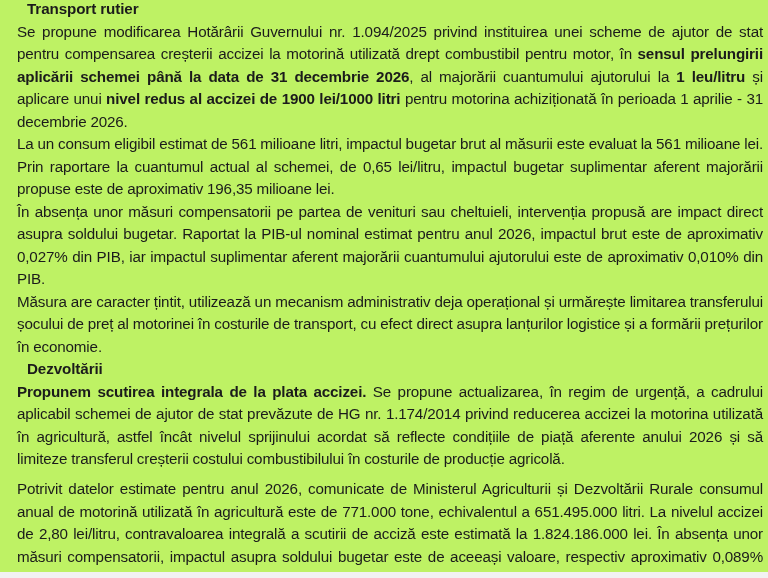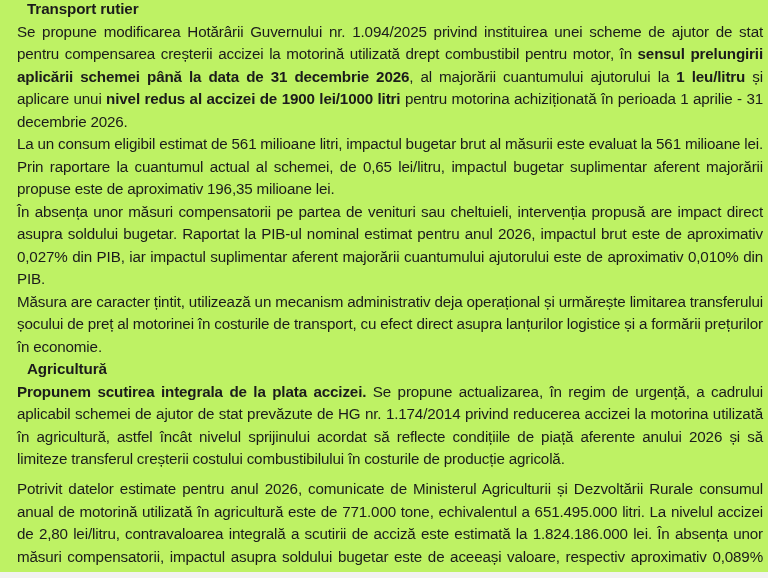--- a/index.html
+++ b/index.html
@@ -72,21 +72,21 @@
     <h2 class="heading">Transport rutier</h2>
 
     <p class="para"><span>Se propune modificarea Hotărârii Guvernului nr. 1.094/2025 privind instituirea unei scheme de ajutor de stat pentru compensarea creșterii accizei la motorină utilizată drept combustibil pentru motor, în </span><b>sensul prelungirii aplicării schemei până la data de 31 decembrie 2026</b><span>, al majorării cuantumului ajutorului la </span><b>1 leu/litru</b><span> și aplicare unui </span><b>nivel redus al accizei de 1900 lei/1000 litri</b><span> pentru motorina achiziționată în perioada 1 aprilie - 31 decembrie 2026.</span></p>
 
     <p class="para"><span>La un consum eligibil estimat de 561 milioane litri, impactul bugetar brut al măsurii este evaluat la 561 milioane lei. Prin raportare la cuantumul actual al schemei, de 0,65 lei/litru, impactul bugetar suplimentar aferent majorării propuse este de aproximativ 196,35 milioane lei.</span></p>
 
     <p class="para"><span>În absența unor măsuri compensatorii pe partea de venituri sau cheltuieli, intervenția propusă are impact direct asupra soldului bugetar. Raportat la PIB-ul nominal estimat pentru anul 2026, impactul brut este de aproximativ 0,027% din PIB, iar impactul suplimentar aferent majorării cuantumului ajutorului este de aproximativ 0,010% din PIB.</span></p>
 
     <p class="para"><span>Măsura are caracter țintit, utilizează un mecanism administrativ deja operațional și urmărește limitarea transferului șocului de preț al motorinei în costurile de transport, cu efect direct asupra lanțurilor logistice și a formării prețurilor în economie.</span></p>
 
-    <h2 class="heading">Agricultură</h2>
+    <h2 class="heading">Dezvoltării</h2>
 
     <p class="para"><b>Propunem scutirea integrala de la plata accizei.</b><span> Se propune actualizarea, în regim de urgență, a cadrului aplicabil schemei de ajutor de stat prevăzute de HG nr. 1.174/2014 privind reducerea accizei la motorina utilizată în agricultură, astfel încât nivelul sprijinului acordat să reflecte condițiile de piață aferente anului 2026 și să limiteze transferul creșterii costului combustibilului în costurile de producție agricolă.</span></p>
 
     <p class="para gap-before"><span>Potrivit datelor estimate pentru anul 2026, comunicate de Ministerul Agriculturii și Dezvoltării Rurale consumul anual de motorină utilizată în agricultură este de 771.000 tone, echivalentul a 651.495.000 litri. La nivelul accizei de 2,80 lei/litru, contravaloarea integrală a scutirii de acciză este estimată la 1.824.186.000 lei. În absența unor măsuri compensatorii, impactul asupra soldului bugetar este de aceeași valoare, respectiv aproximativ 0,089% din PIB.</span></p>
 
   </div>
   <div class="bottom-strip"></div>
 </div>
 
 </body></html>

